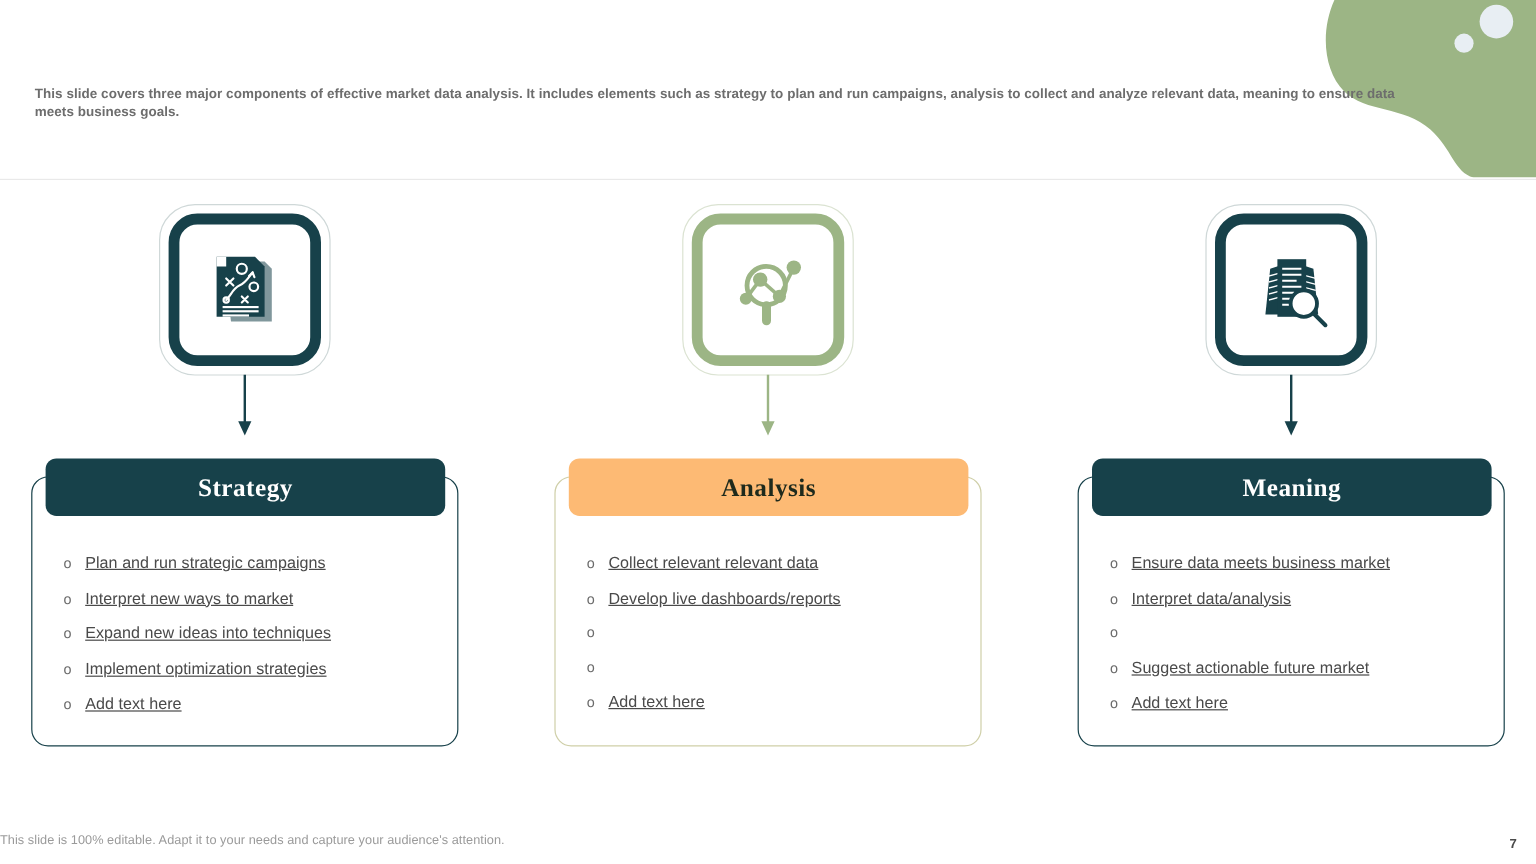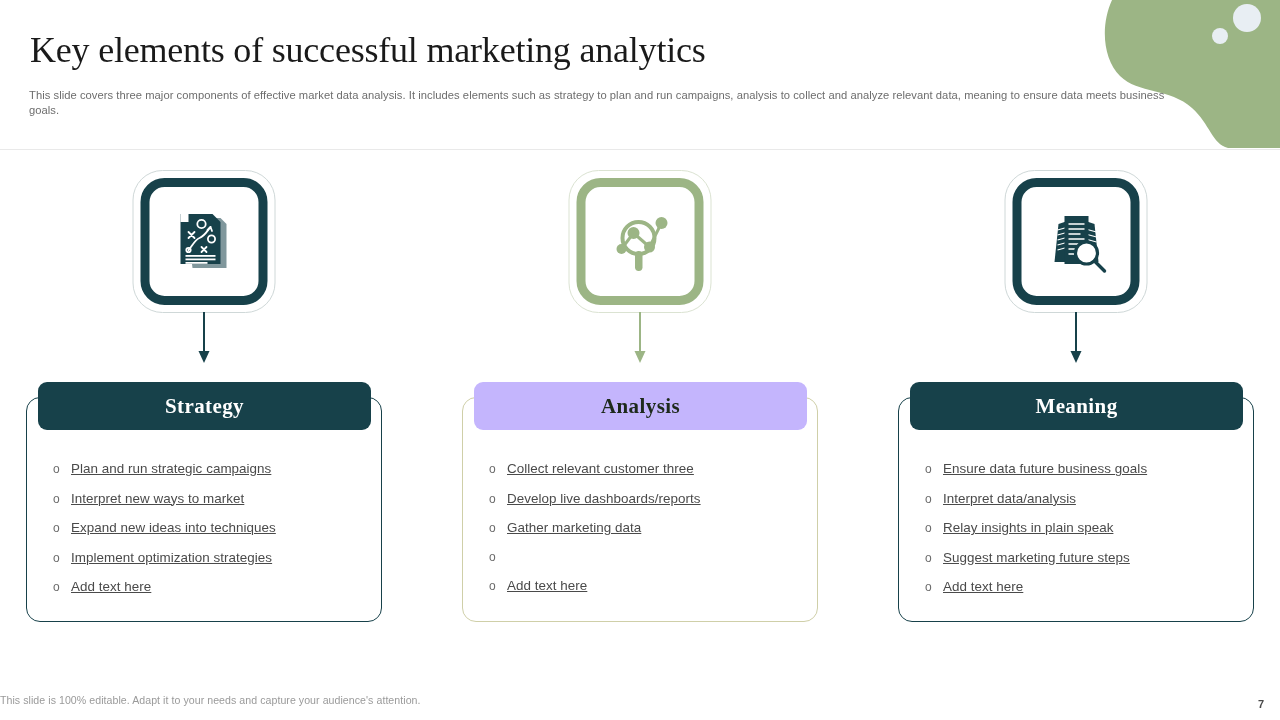--- a/index.html
+++ b/index.html
@@ -45,26 +45,27 @@
     line-height: 44px;
     font-weight: 400;
     color: #1a1a1a;
     letter-spacing: -0.2px;
     white-space: nowrap;
   }
 
   .subtitle {
     position: absolute;
     left: 29px;
-    top: 88px;
+    top: 72px;
     width: 1165px;
     font-size: 11.2px;
     line-height: 15px;
     color: #6d6d6d;
     letter-spacing: 0.05px;
+    font-weight: bold;
   }
 
   
   .top-rule {
     position: absolute;
     left: 0;
     top: 149px;
     width: 1280px;
     height: 1px;
     background: #e9e9e9;
@@ -155,21 +156,21 @@
     left: 11px;
     width: 333px;
     height: 48px;
     border-radius: 9px;
     background: #17414a;
     display: flex;
     align-items: center;
     justify-content: center;
     z-index: 3;
   }
-  .col-1 .card-header { background: #c4b5fd; }
+  .col-1 .card-header { background: #fdba74; }
 
   .card-header-text {
     font-family: "Liberation Serif", serif;
     font-size: 21px;
     font-weight: 700;
     color: #ffffff;
     letter-spacing: 0.4px;
   }
   .col-1 .card-header-text { color: #1e2a1c; }
 
@@ -224,21 +225,20 @@
 <div class="slide">
 
   <div class="corner-blob">
     <svg width="190" height="152" viewBox="0 0 190 152" xmlns="http://www.w3.org/2000/svg">
       <path d="M22 0 C8 26 10 62 28 80 C46 98 78 92 100 112 C118 128 120 148 136 152 L190 152 L190 0 Z" fill="#9cb585"></path>
       <circle cx="155" cy="22" r="14" fill="#e8eef3"></circle>
       <circle cx="128" cy="40" r="8" fill="#e8eef3"></circle>
     </svg>
   </div>
 
-  <div class="title">Key elements of successful marketing analytics</div>
 
   <div class="subtitle">This slide covers three major components of effective  market data analysis. It includes elements such as strategy to plan and run campaigns, analysis to collect and analyze  relevant data, meaning to ensure data meets business goals.</div>
 
   <div class="top-rule"></div>
 
   <div class="columns">
 
     <div class="col col-0">
 
       <div class="icon-badge">
@@ -326,29 +326,28 @@
         <polygon points="7,51 1.5,39 12.5,39" fill="#9cb585"></polygon>
       </svg>
 
       <div class="card">
         <div class="card-header">
           <span class="card-header-text">Analysis</span>
         </div>
         <ul class="bullets">
           <li>
             <span class="bullet-marker">o</span>
-            <span class="bullet-text">Collect relevant customer three</span>
+            <span class="bullet-text">Collect relevant relevant data</span>
           </li>
           <li>
             <span class="bullet-marker">o</span>
             <span class="bullet-text">Develop live dashboards/reports</span>
           </li>
           <li>
             <span class="bullet-marker">o</span>
-            <span class="bullet-text">Gather marketing data</span>
           </li>
           <li>
             <span class="bullet-marker">o</span>
           </li>
           <li>
             <span class="bullet-marker">o</span>
             <span class="bullet-text">Add text here</span>
           </li>
         </ul>
       </div>
@@ -380,33 +379,32 @@
         <polygon points="7,51 1.5,39 12.5,39" fill="#17414a"></polygon>
       </svg>
 
       <div class="card">
         <div class="card-header">
           <span class="card-header-text">Meaning</span>
         </div>
         <ul class="bullets">
           <li>
             <span class="bullet-marker">o</span>
-            <span class="bullet-text">Ensure data future business goals</span>
+            <span class="bullet-text">Ensure data meets business market</span>
           </li>
           <li>
             <span class="bullet-marker">o</span>
             <span class="bullet-text">Interpret data/analysis</span>
           </li>
           <li>
             <span class="bullet-marker">o</span>
-            <span class="bullet-text">Relay insights in plain speak</span>
-          </li>
-          <li>
-            <span class="bullet-marker">o</span>
-            <span class="bullet-text">Suggest marketing future steps</span>
+          </li>
+          <li>
+            <span class="bullet-marker">o</span>
+            <span class="bullet-text">Suggest actionable future market</span>
           </li>
           <li>
             <span class="bullet-marker">o</span>
             <span class="bullet-text">Add text here</span>
           </li>
         </ul>
       </div>
     </div>
 
   </div>

